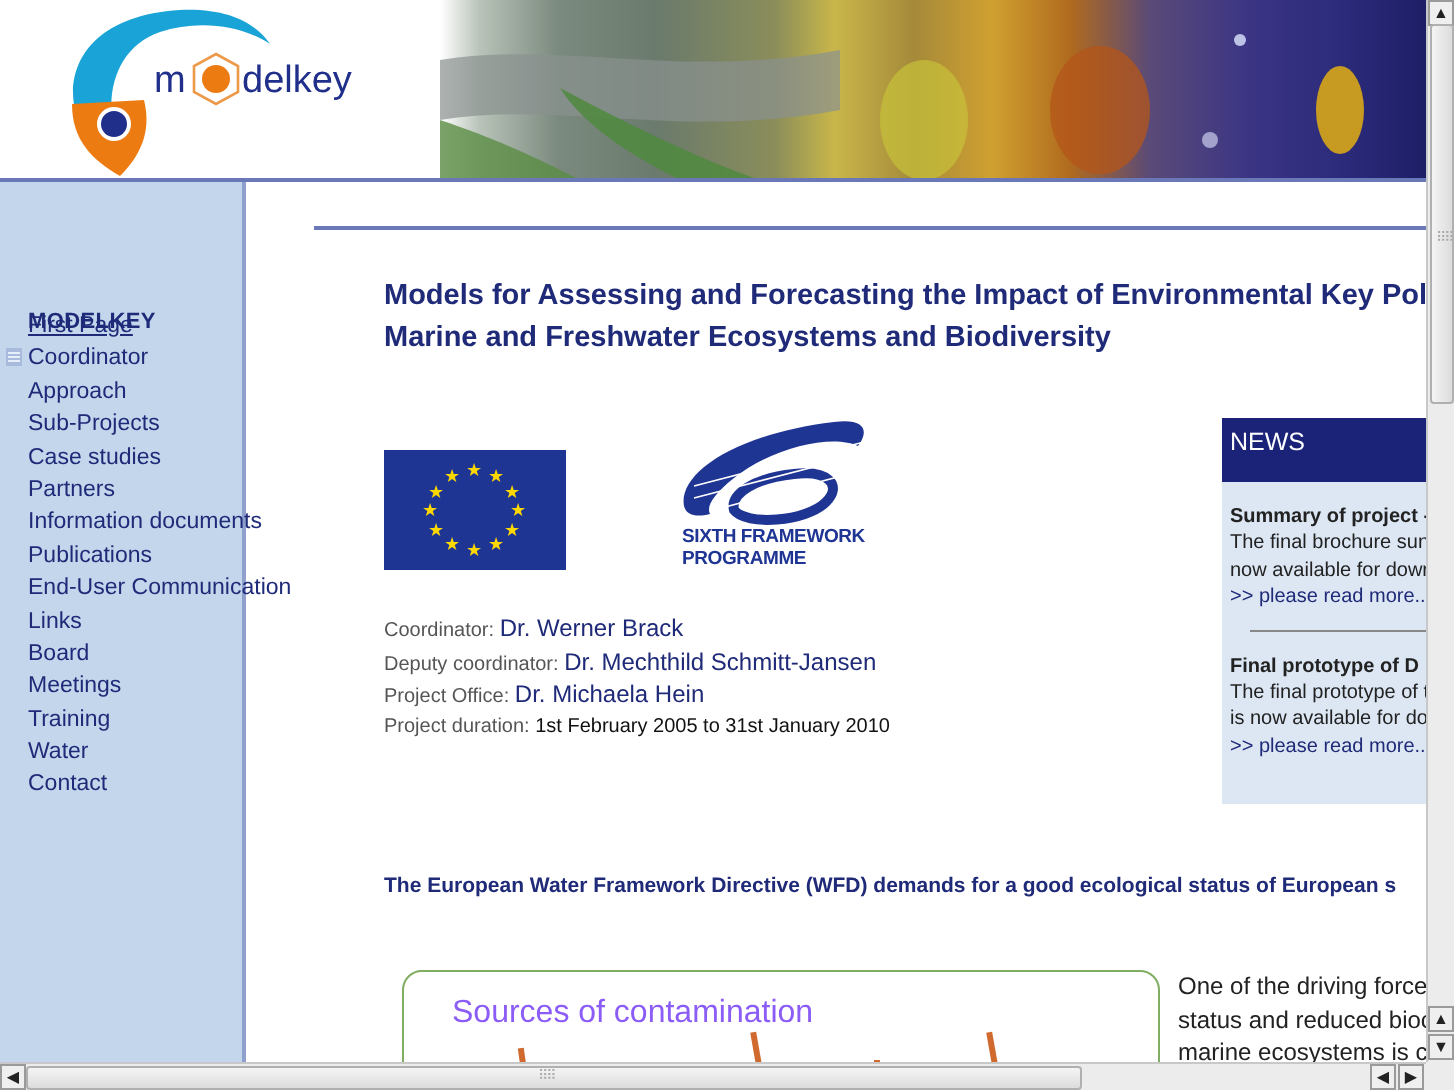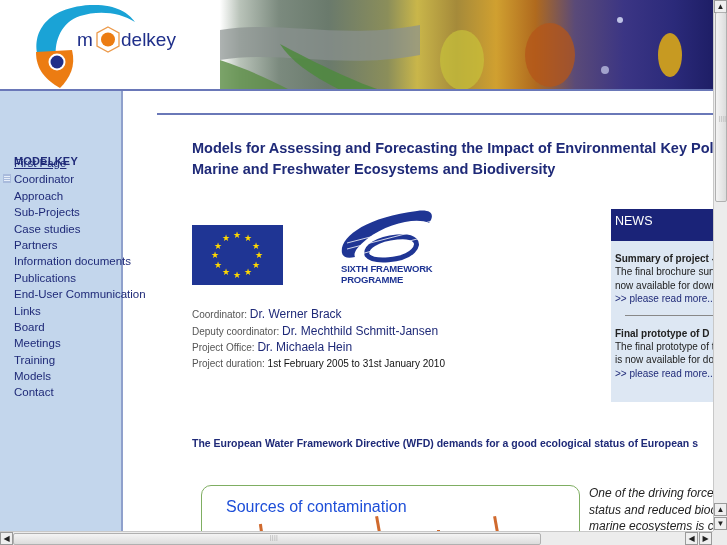--- a/index.html
+++ b/index.html
@@ -42,24 +42,24 @@
   .news-head { height: 32px; background: #1a2378; color: #fff; font-size: 12.5px; padding: 5px 0 0 4px; }
   .news-item { padding: 0 0 0 4px; }
   .news-item-title { font-size: 10px; font-weight: bold; color: #222; margin-top: 11px; white-space: nowrap; line-height: 13px; }
   .news-item-text { font-size: 10px; color: #222; white-space: nowrap; line-height: 13.5px; }
   .news-more { font-size: 10px; color: #1f2a78; white-space: nowrap; line-height: 13.5px; }
   .news-sep { width: 96px; height: 1px; background: #888; margin: 9px 0 0 14px; }
 
   .wfd { position: absolute; left: 35px; top: 346px; width: 540px; font-size: 10.5px; font-weight: bold; color: #1f2a78; white-space: nowrap; overflow: hidden; }
 
   .figure { position: absolute; left: 44px; top: 394px; width: 379px; height: 80px; border: 1px solid #7fae62; border-radius: 10px; }
-  .figure-title { position: absolute; left: 24px; top: 12px; font-size: 16px; color: #1d4ed8; }
+  .figure-title { position: absolute; left: 24px; top: 12px; font-size: 16px; color: #8b5cf6; }
   .tick { position: absolute; width: 3px; height: 16px; background: #d06a2e; top: 38px; }
 
-  .side-text { position: absolute; left: 432px; top: 394px; font-size: 12px; color: #222; line-height: 16.5px; white-space: nowrap; font-style: italic; }
+  .side-text { position: absolute; left: 432px; top: 394px; font-size: 12px; color: #222; line-height: 16.5px; white-space: nowrap; }
 
   
   .vscroll { position: absolute; left: 713px; top: 0; width: 14px; height: 531px; background: #ececec; border-left: 1px solid #c8c8c8; }
   .vthumb { position: absolute; left: 1px; top: 12px; width: 12px; height: 190px; background: linear-gradient(90deg, #f4f4f4, #dcdcdc); border: 1px solid #b0b0b0; border-radius: 2px; }
   .grip { position: absolute; color: #aaa; font-size: 7px; line-height: 6px; letter-spacing: -1px; }
   .vbtn { position: absolute; left: 0; width: 13px; height: 13px; background: #efefef; border: 1px solid #9a9a9a; font-size: 8px; line-height: 11px; text-align: center; color: #222; }
   .hscroll { position: absolute; left: 0; top: 531px; width: 713px; height: 14px; background: #ececec; border-top: 1px solid #c8c8c8; }
   .hthumb { position: absolute; left: 13px; top: 1px; width: 528px; height: 12px; background: linear-gradient(180deg, #f4f4f4, #dcdcdc); border: 1px solid #b0b0b0; border-radius: 2px; }
   .hbtn { position: absolute; top: 0; width: 13px; height: 13px; background: #efefef; border: 1px solid #9a9a9a; font-size: 8px; line-height: 11px; text-align: center; color: #222; }
   .corner { position: absolute; left: 713px; top: 531px; width: 14px; height: 14px; background: #ececec; }
@@ -104,21 +104,21 @@
       <li>Sub-Projects</li>
       <li>Case studies</li>
       <li>Partners</li>
       <li>Information documents</li>
       <li>Publications</li>
       <li>End-User Communication</li>
       <li>Links</li>
       <li>Board</li>
       <li>Meetings</li>
       <li>Training</li>
-      <li>Models</li>
+      <li>Water</li>
       <li>Contact</li>
     </ul>
   </div>
   <div class="bullet"></div>
 
   <div class="content">
     <div class="top-band"></div>
 
     <div class="title">
       <div>Models for Assessing and Forecasting the Impact of Environmental Key Pol</div>

